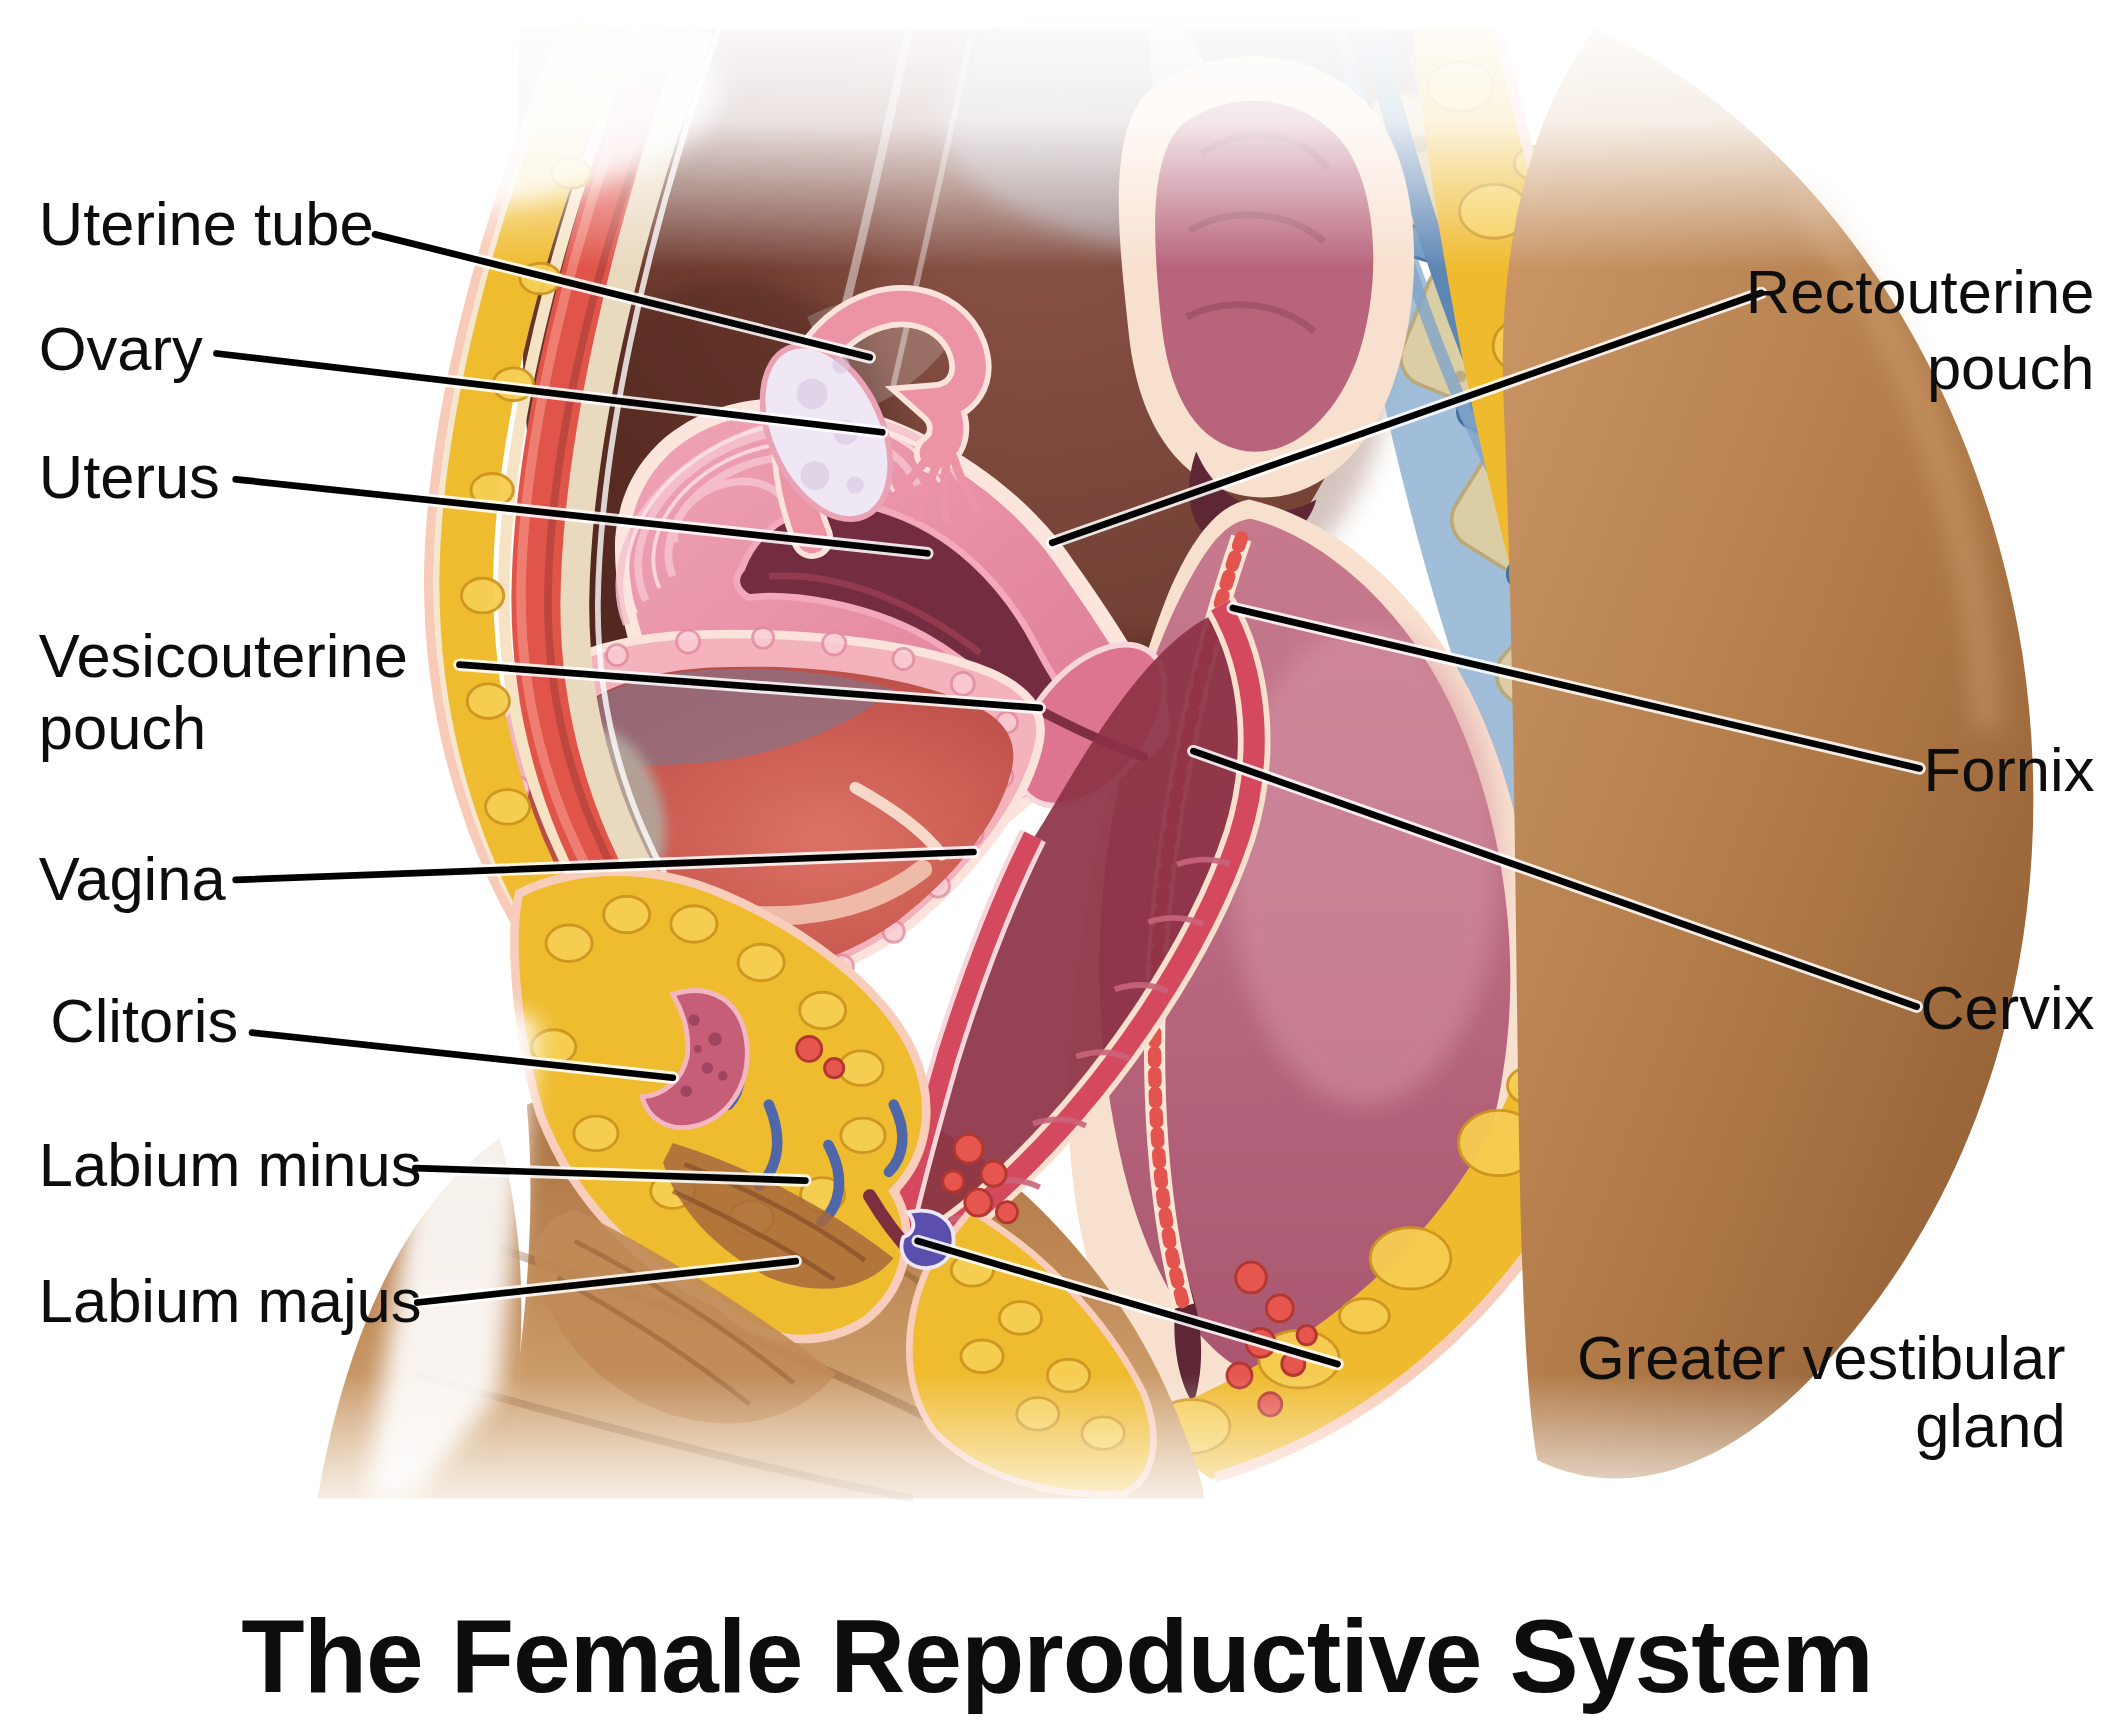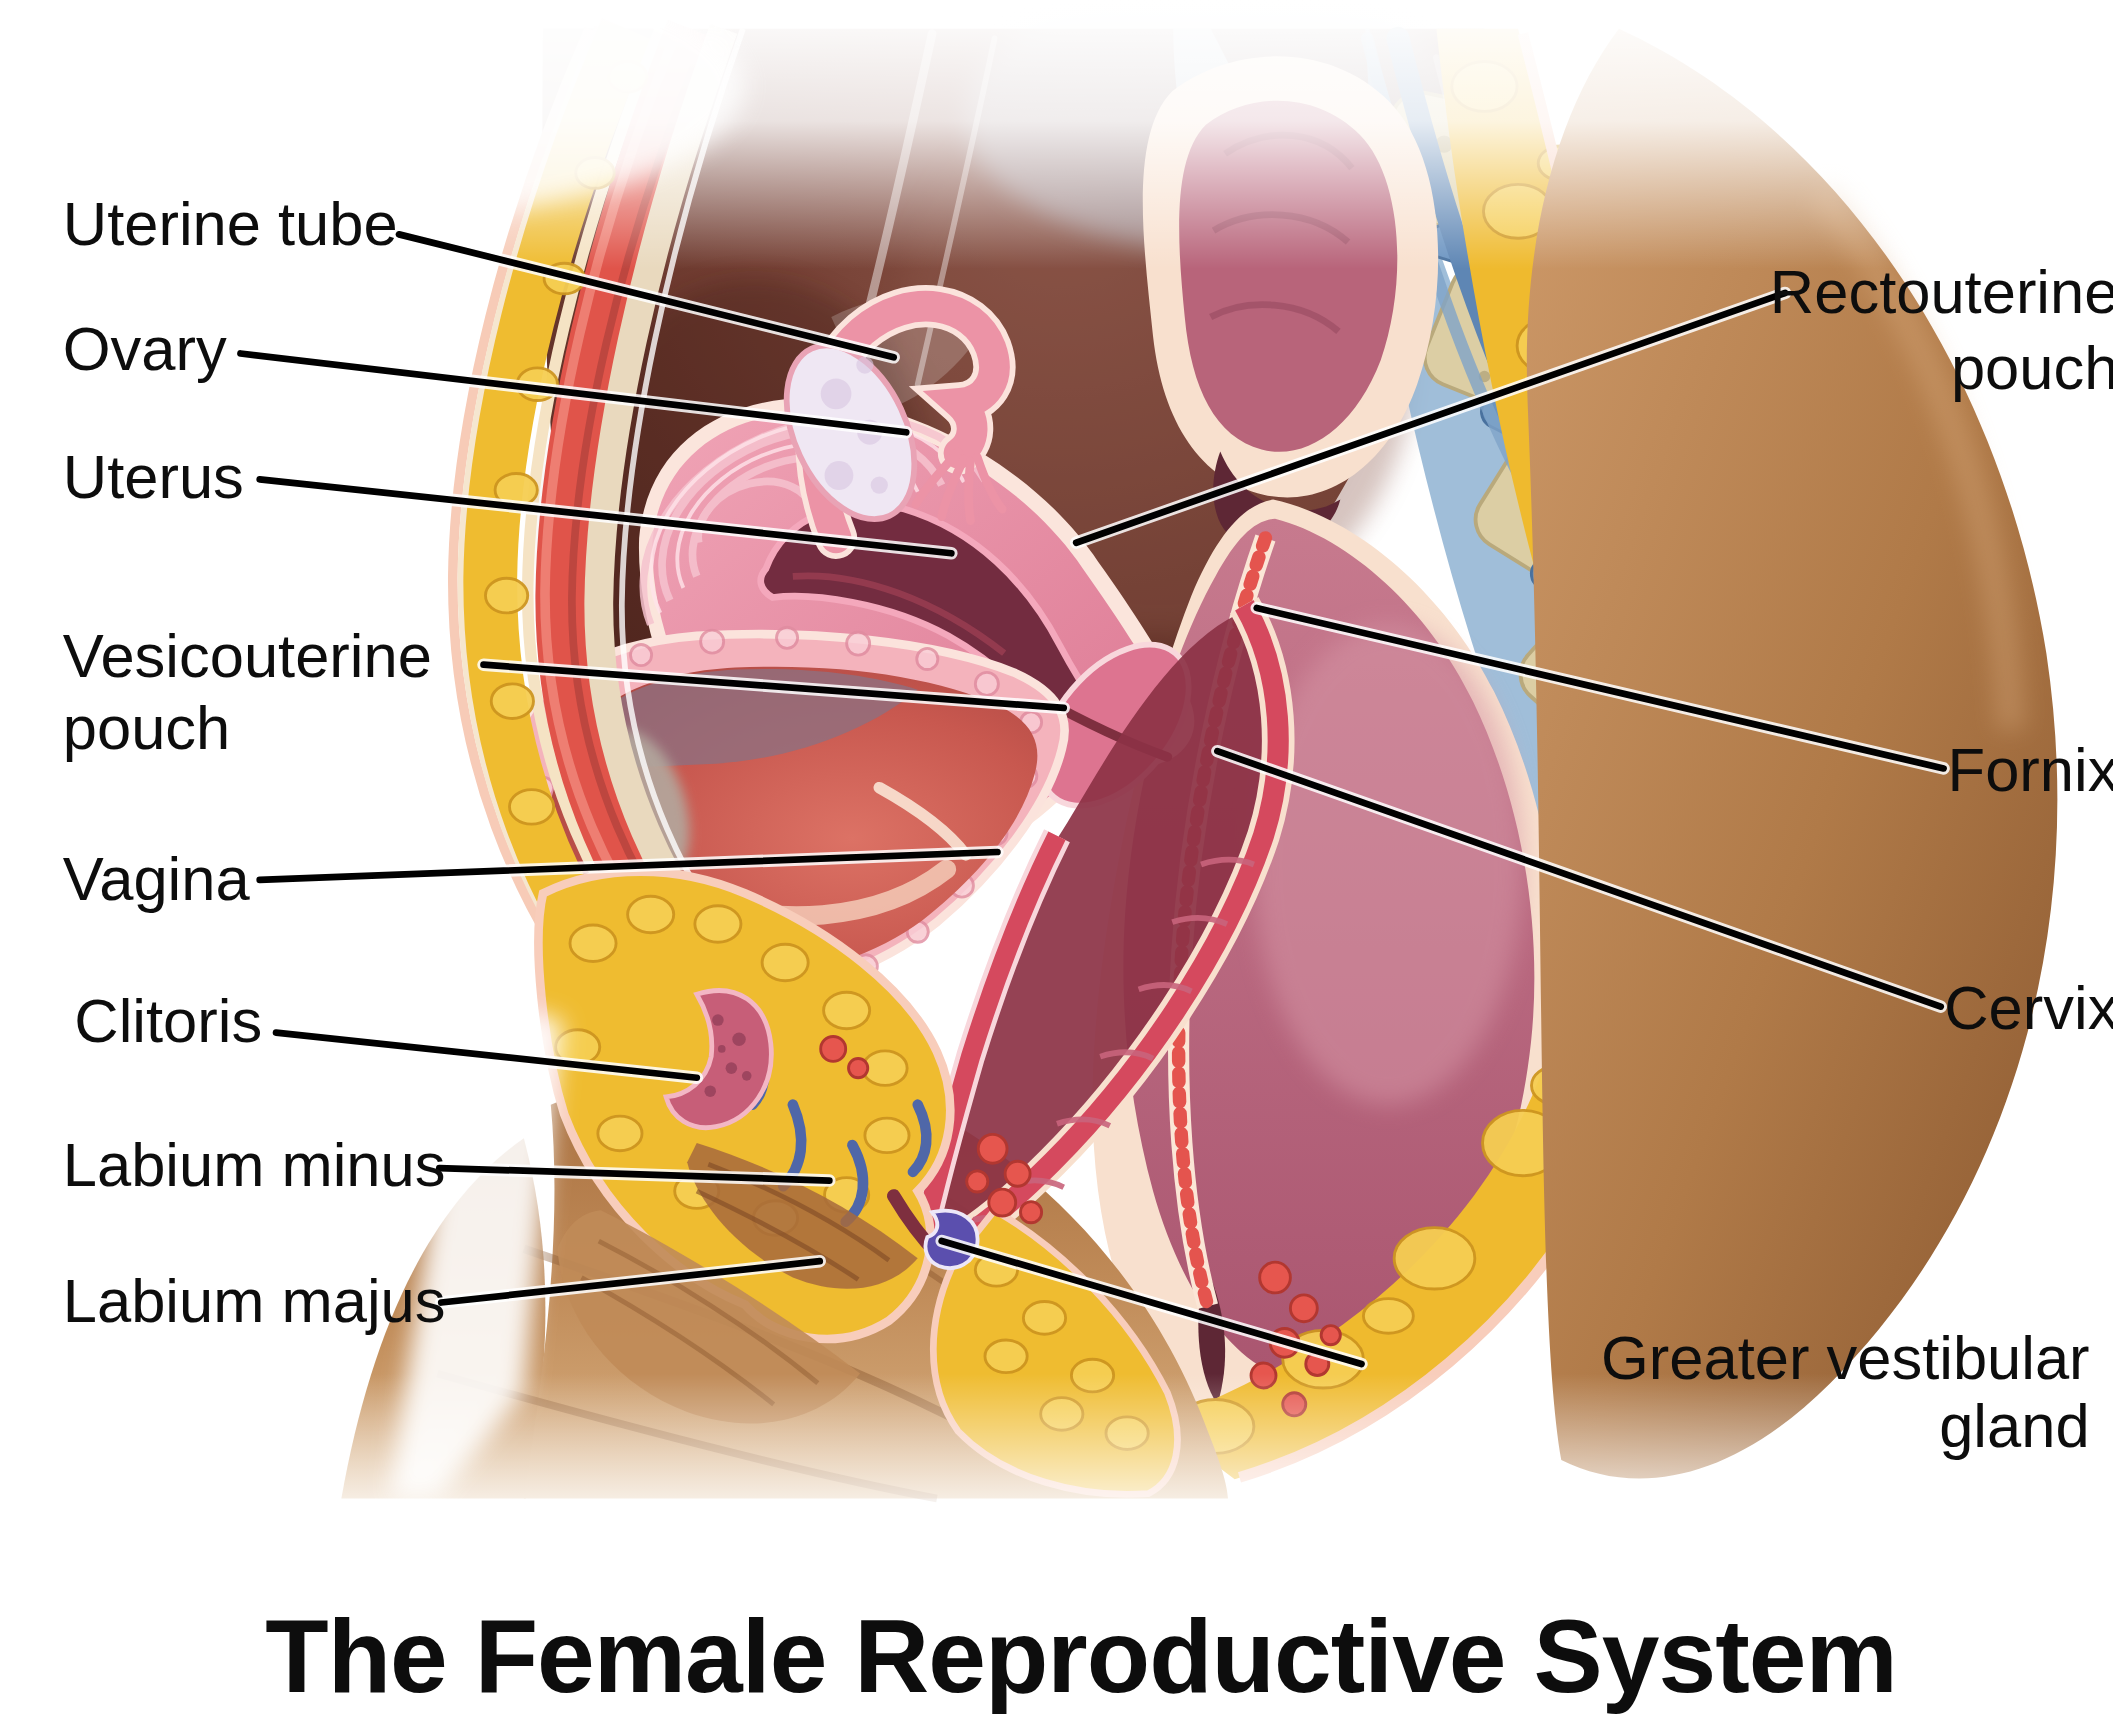--- a/index.html
+++ b/index.html
@@ -1,17 +1,17 @@
 <!DOCTYPE html>
 <html><head>
 <meta charset="utf-8">
 <style>
   html,body{margin:0;padding:0;background:#ffffff;}
   body{width:2114px;height:1729px;overflow:hidden;font-family:"Liberation Sans",sans-serif;}
-  #stage{width:1971px;height:1729px;position:relative;padding-left:24px;}
+  #stage{width:1971px;height:1729px;position:relative;}
   svg{display:block;}
   text{fill:#0d0d0d;}
   .lbl{font-size:64px;font-family:"Liberation Sans",sans-serif;}
   .ttl{font-size:108px;font-weight:bold;font-family:"Liberation Sans",sans-serif;letter-spacing:-1px;}
   .leader{stroke:#000;stroke-width:7;stroke-linecap:round;fill:none;}
   .leadercase{stroke:#fff;stroke-width:13;stroke-linecap:round;fill:none;opacity:.85;}
 </style>
 </head>
 <body>
 

